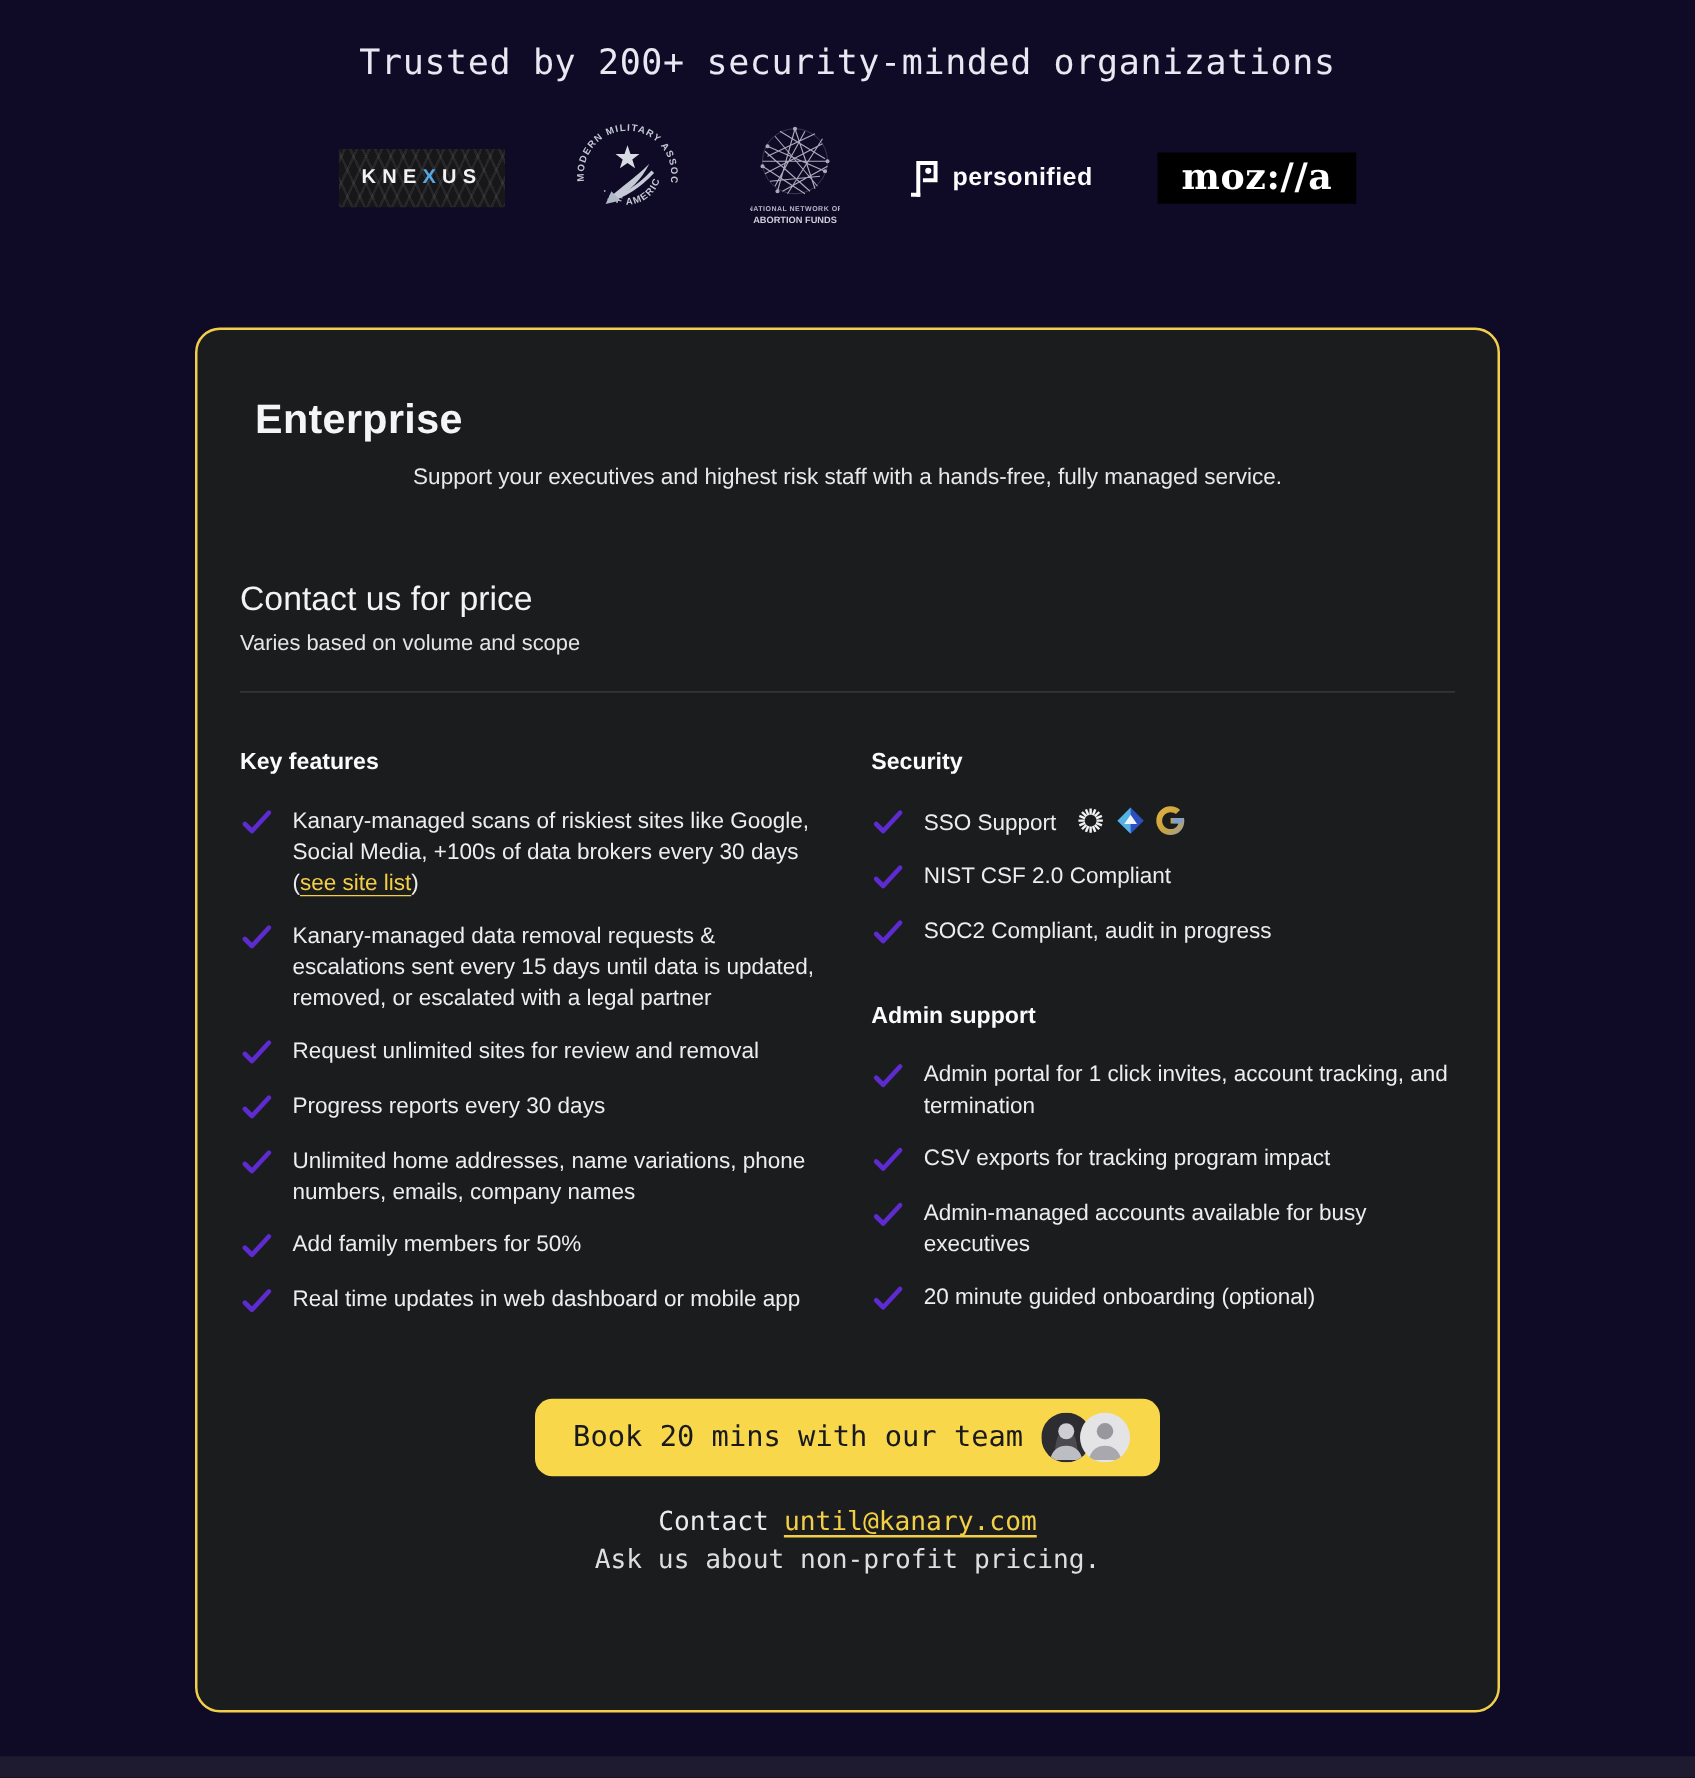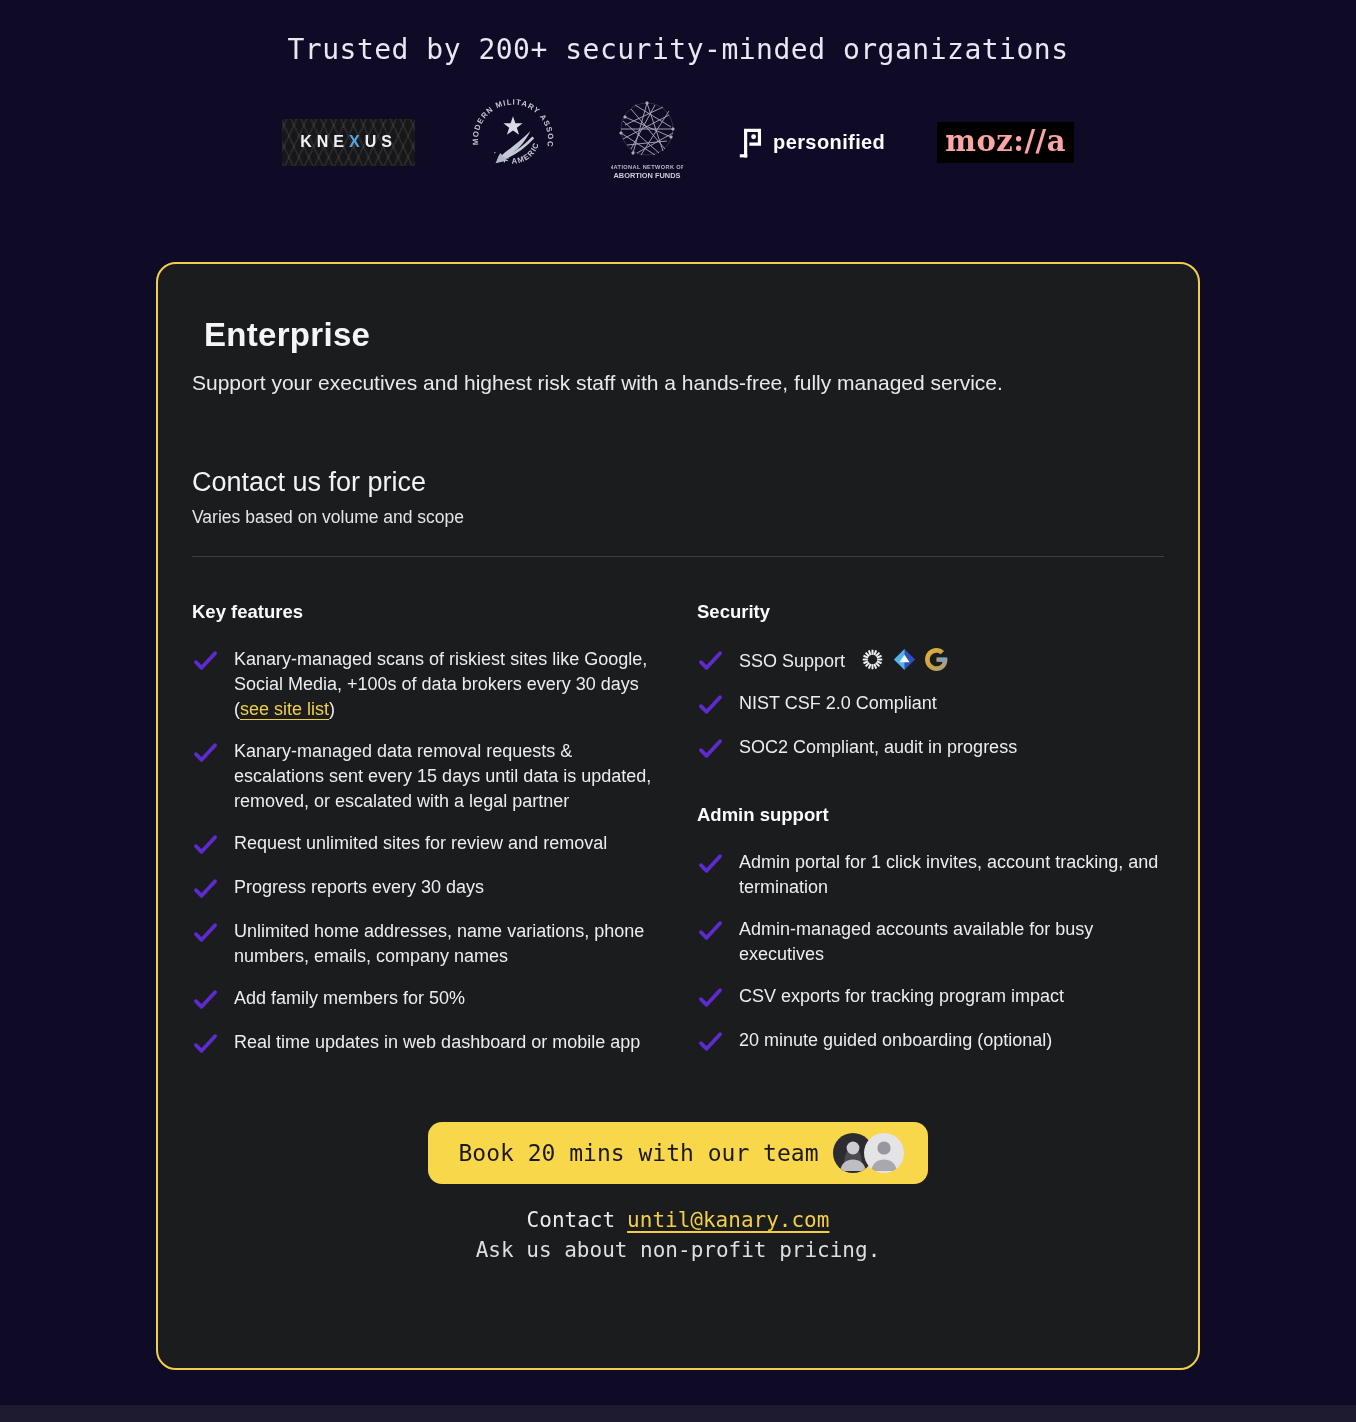--- a/index.html
+++ b/index.html
@@ -31,34 +31,34 @@
       #17171a;
     display:flex; align-items:center; justify-content:center;
     font-weight:700; font-size:16px; letter-spacing:5px; color:#f2f2f4;
   }
   .knexus-x { color:#56a7e2; }
 
   .personified { flex-direction:row; gap:4px; }
   .personified-label { color:#fbfbfd; font-weight:700; font-size:20px; letter-spacing:0.4px; }
 
   .mozilla-box {
-    background:#000; color:#fca5a5; padding:2px 8px 5px;
+    background:#000; color:#ffffff; padding:2px 19px 5px;
     font:700 29px "DejaVu Serif", serif; letter-spacing:0.5px;
   }
 
   
   .card {
     width:1044px; margin:72px auto 0;
     background:#1b1c1e;
     border:2px solid #f2cf4b; border-radius:20px;
     padding:40px 34px 36px;
     min-height:1108px;
   }
   .plan-title { margin:12px; font-size:33px; font-weight:800; letter-spacing:0.3px; color:#f5f5f6; }
-  .plan-sub { margin:17px 0 0; font-size:21px; color:#e9e9eb; }
+  .plan-sub { margin:17px 12px 0; font-size:18px; color:#e9e9eb;text-align:center; }
   .price-title { margin:72px 0 0; font-size:27px; font-weight:400; color:#f3f3f5; }
   .price-sub { margin:9px 0 0; font-size:17.5px; color:#e5e5e8; }
   .divider { border:none; border-top:1px solid #3d3e41; margin:28px 0 0; }
 
   .cols { display:grid; grid-template-columns:1fr 1fr; column-gap:38px; margin-top:44px; }
   .col-head { margin:0 0 24px; font-size:18.5px; font-weight:700; color:#fbfbfc; }
   .col-head.admin-head { margin-top:42px; }
   ul.checks { list-style:none; margin:0; padding:0; }
   ul.checks li { display:flex; gap:15px; margin-bottom:17px; }
   .ck { flex:0 0 27px; }
@@ -311,29 +311,29 @@
                 </svg>
               </span>
             <span class="txt">Admin portal for 1 click invites, account tracking, and termination</span>
           </li>
           <li>
             <span class="ck">
                 <svg viewBox="0 0 24 24">
                   <path d="M3.5 13.5l5 5L20.5 5.5" fill="none" stroke-width="3.3" stroke-linecap="round" stroke-linejoin="round" stroke="#5e2bd0"></path>
                 </svg>
               </span>
+            <span class="txt">CSV exports for tracking program impact</span>
+          </li>
+          <li>
+            <span class="ck">
+                <svg viewBox="0 0 24 24">
+                  <path d="M3.5 13.5l5 5L20.5 5.5" fill="none" stroke-width="3.3" stroke-linecap="round" stroke-linejoin="round" stroke="#5e2bd0"></path>
+                </svg>
+              </span>
             <span class="txt">Admin-managed accounts available for busy executives</span>
-          </li>
-          <li>
-            <span class="ck">
-                <svg viewBox="0 0 24 24">
-                  <path d="M3.5 13.5l5 5L20.5 5.5" fill="none" stroke-width="3.3" stroke-linecap="round" stroke-linejoin="round" stroke="#5e2bd0"></path>
-                </svg>
-              </span>
-            <span class="txt">CSV exports for tracking program impact</span>
           </li>
           <li>
             <span class="ck">
                 <svg viewBox="0 0 24 24">
                   <path d="M3.5 13.5l5 5L20.5 5.5" fill="none" stroke-width="3.3" stroke-linecap="round" stroke-linejoin="round" stroke="#5e2bd0"></path>
                 </svg>
               </span>
             <span class="txt">20 minute guided onboarding (optional)</span>
           </li>
         </ul>

